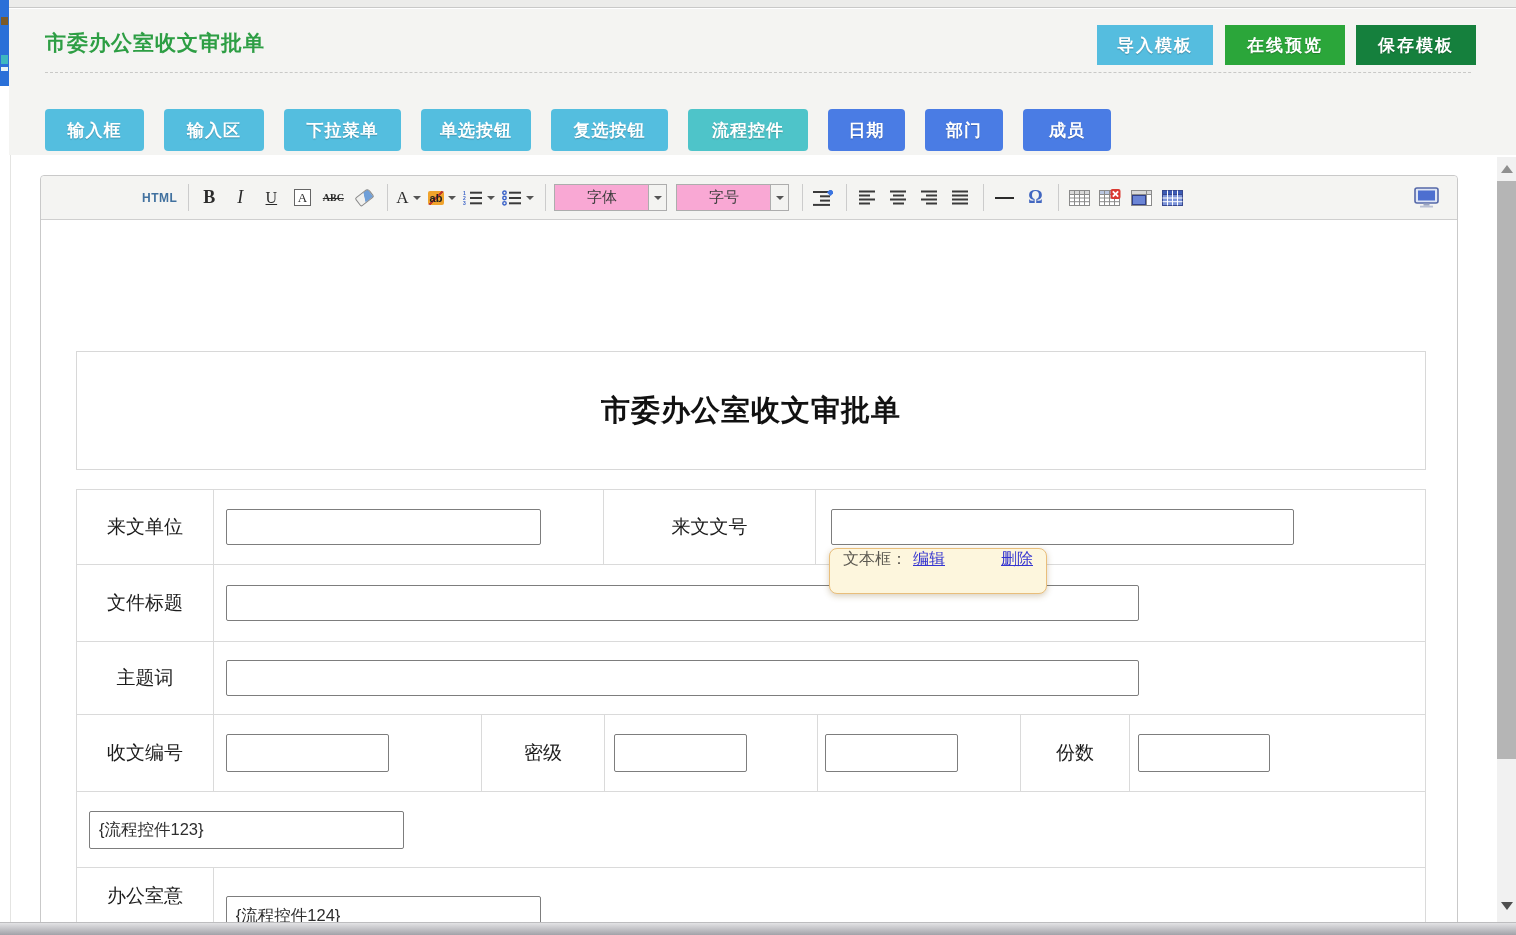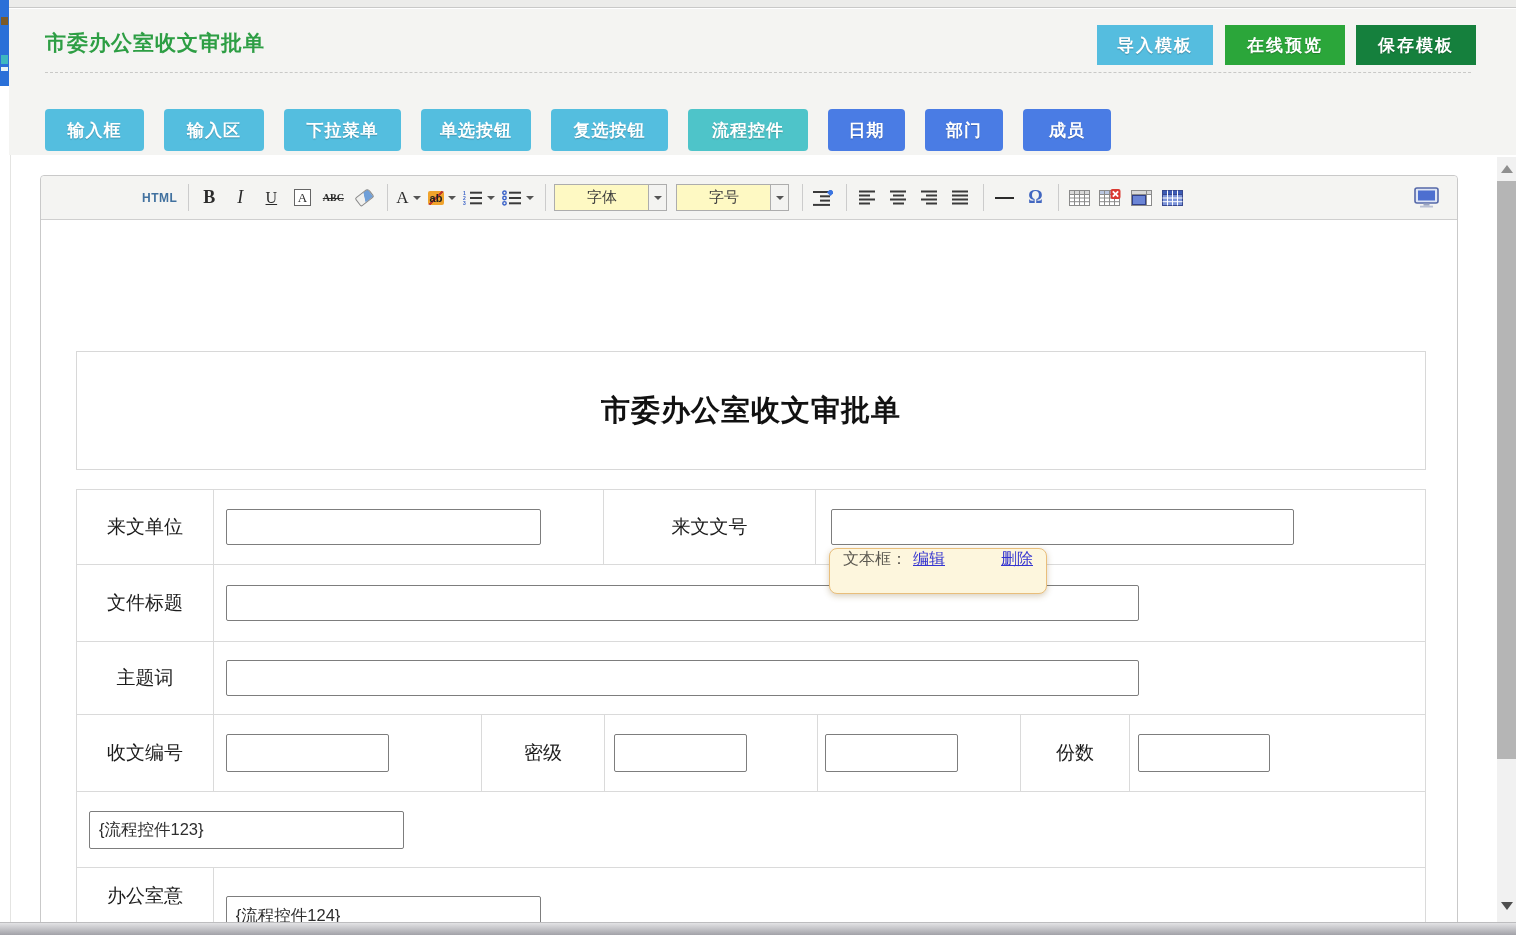--- a/index.html
+++ b/index.html
@@ -49,21 +49,21 @@
   .glyph-u { font-family:"Liberation Serif",serif; font-size:16px; text-decoration:underline; }
   .glyph-box-a { font-family:"Liberation Serif",serif; font-size:13px; border:1px solid #666; padding:0 3px; background:#fff; line-height:15px; }
   .glyph-abc { font-family:"Liberation Serif",serif; font-weight:bold; font-size:10px; text-decoration:line-through; }
   .glyph-a { font-family:"Liberation Serif",serif; font-size:17px; }
   .glyph-ab { font-size:11px; font-weight:bold; color:#222; padding:1px 2px; border-radius:2px;
     background:linear-gradient(135deg, rgba(0,0,0,0) 44%, #c0392b 44%, #c0392b 56%, rgba(0,0,0,0) 56%), #f0a32c; }
   .eraser { width:17px; height:11px; border:1px solid #8a8a8a; border-radius:2px 4px 2px 2px;
     background:linear-gradient(115deg,#f0f0ee 48%, #6f9fd8 52%); transform:rotate(-38deg); }
   .caret { width:0; height:0; border-left:4px solid transparent; border-right:4px solid transparent;
     border-top:4px solid #555; margin-left:4px; }
-  .tselect { width:113px; height:27px; border:1px solid #adadad; background:#fef9c3; display:flex; margin-right:9px; cursor:pointer; }
+  .tselect { width:113px; height:27px; border:1px solid #adadad; background:#f9a8d4; display:flex; margin-right:9px; cursor:pointer; }
   .tselect .sel-lbl { flex:1; text-align:center; font-size:15px; color:#3c3c3c; line-height:25px;
     font-family:"Liberation Serif",serif; }
   .tselect .sel-caret { width:18px; border-left:1px solid #adadad; background:#f3f3f1; display:flex; align-items:center; justify-content:center; }
   .tselect .sel-caret .caret { margin-left:0; }
   .hr-glyph { width:19px; height:2px; background:#2b2b2b; }
   .glyph-omega { font-size:18px; font-weight:bold; color:#4166c0; font-family:"Liberation Serif",serif; }
   .tbtn.right-end { margin-left:auto; margin-right:6px; }
 
   
   .ed-body { position:relative; height:730px; background:#fff; overflow:hidden; }

